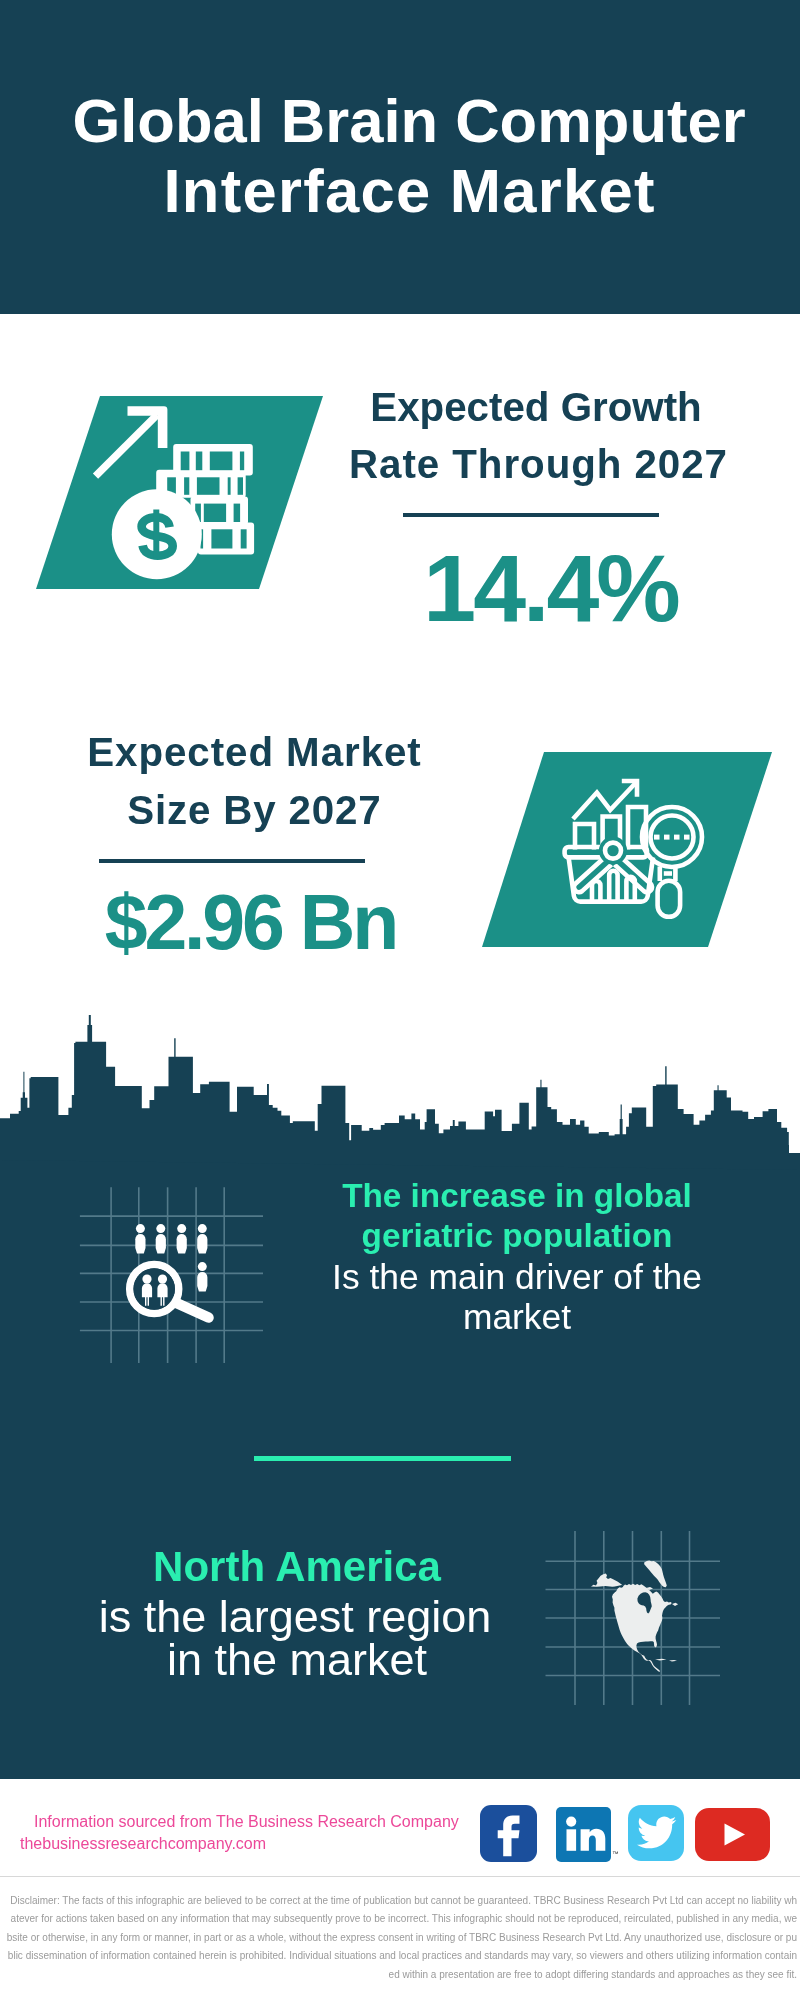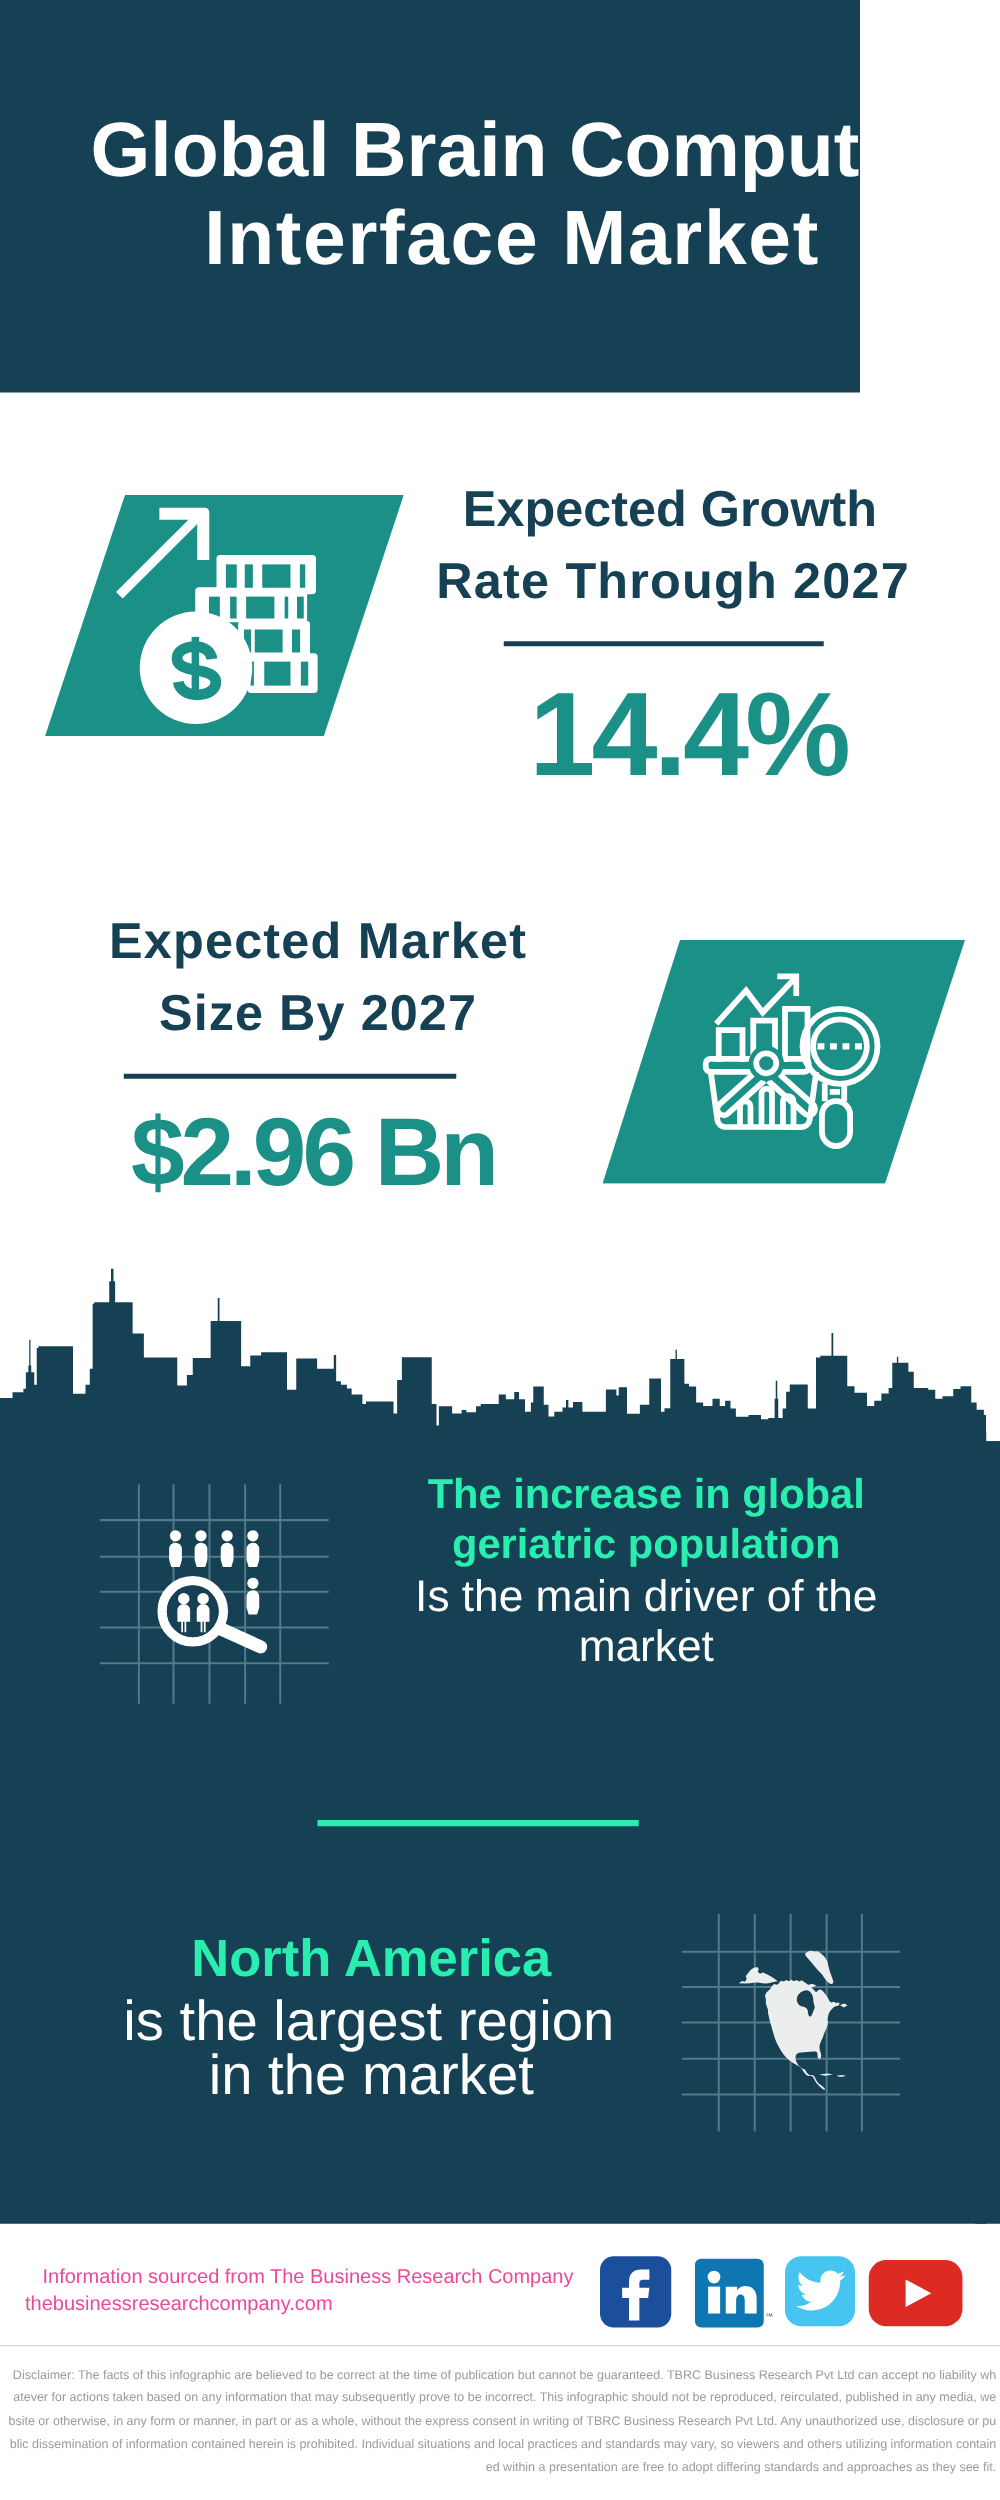--- a/index.html
+++ b/index.html
@@ -1,21 +1,21 @@
 <!DOCTYPE html>
 <html><head>
 <meta charset="utf-8">
 <style>
   *{box-sizing:border-box;margin:0;padding:0}
   html,body{width:800px;height:2000px;background:#fff}
   body{font-family:"Liberation Sans",sans-serif;-webkit-font-smoothing:antialiased}
   .page{position:relative;width:800px;height:2000px;overflow:hidden;background:#fff}
 
   
-  .header{position:absolute;left:0;top:0;width:688px;height:314px;background:#164154}
+  .header{position:absolute;left:0;top:0;width:800px;height:314px;background:#164154}
   .header-title{position:absolute;left:0;top:0;width:800px;text-align:center;
     color:#fff;font-weight:700}
   .htl{display:block;font-size:61.5px}
   .htl1{position:absolute;left:9px;top:85px;width:800px;letter-spacing:0px}
   .htl2{position:absolute;left:9px;top:154.5px;width:800px;letter-spacing:1.3px;text-indent:1.3px}
 
   
   .plgm{position:absolute;background:#1b9087}
   .plgm.p1{left:36px;top:396px;width:287px;height:193px;
     clip-path:polygon(64px 0, 287px 0, 223px 193px, 0 193px)}

